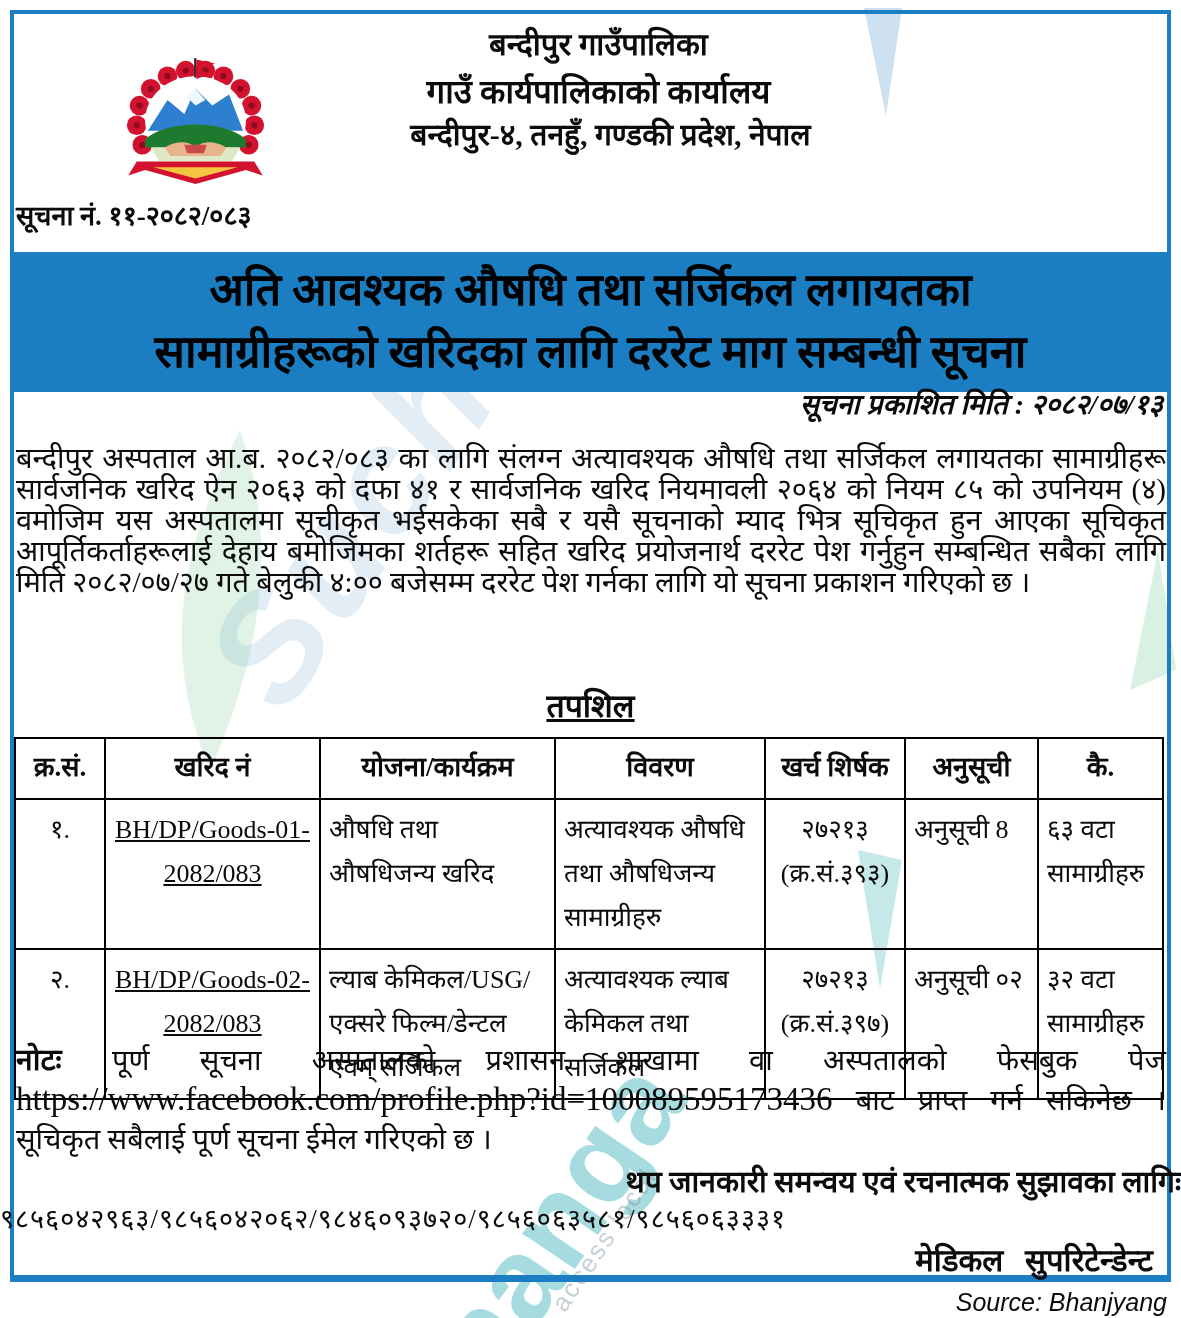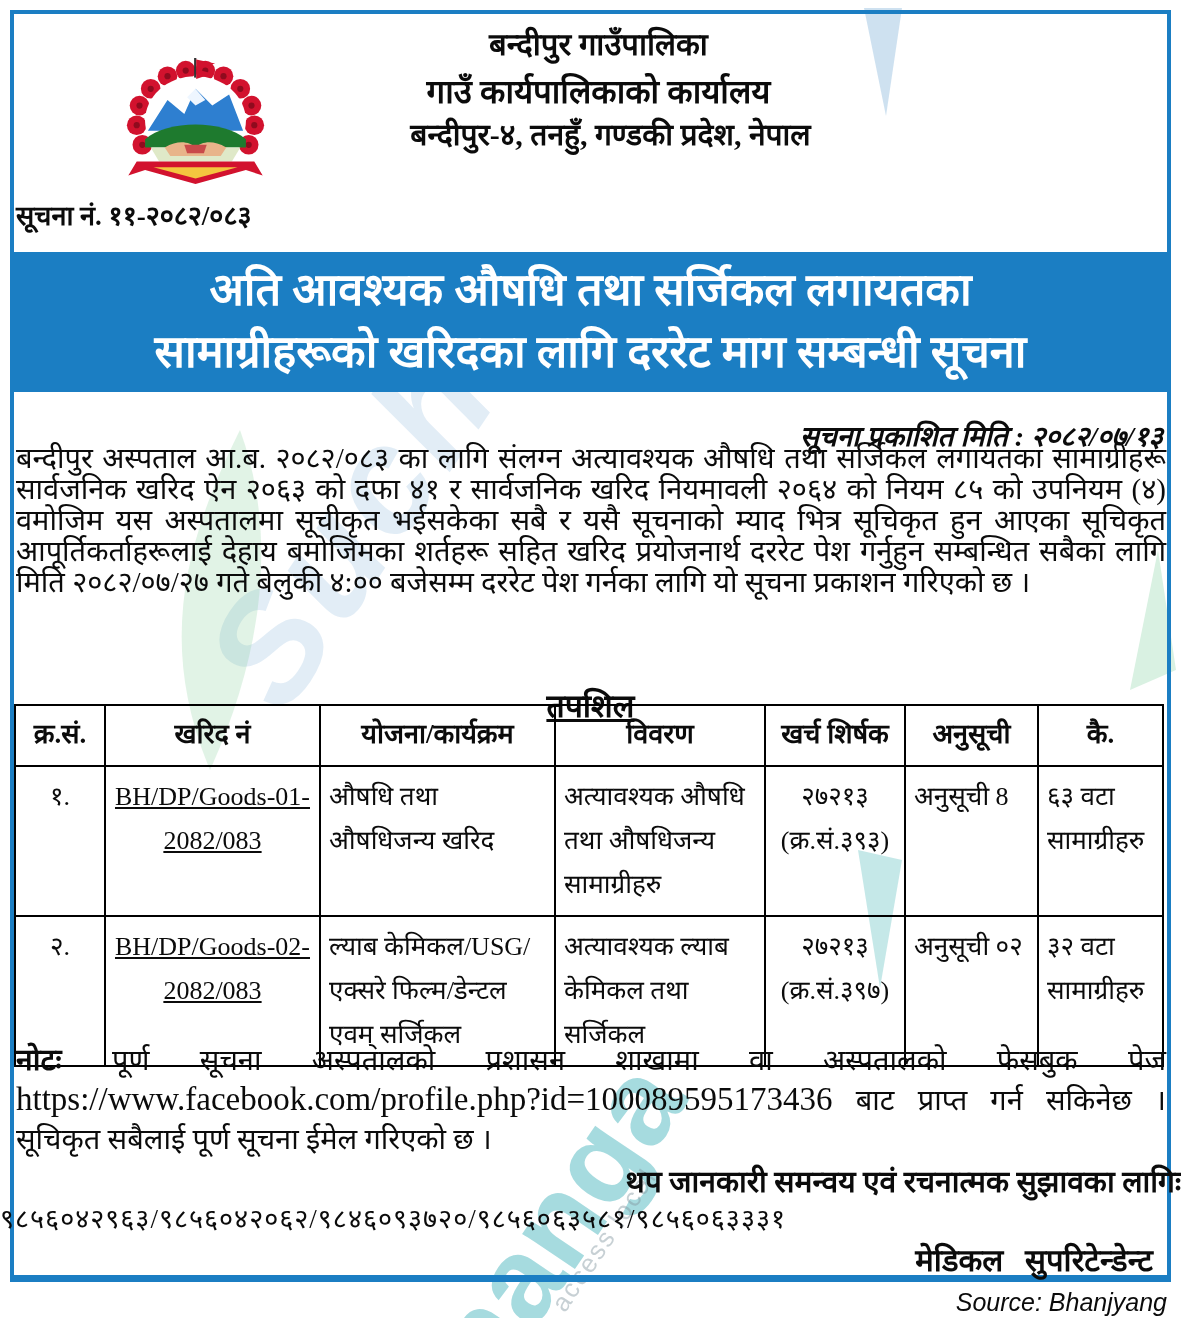--- a/index.html
+++ b/index.html
@@ -52,42 +52,42 @@
   .hdr-line1 { margin-top:22px; font-size:31px; font-weight:600; }
   .hdr-line2 { margin-top:4px; font-size:33px; font-weight:600; }
   .hdr-hospital { margin-top:2px; font-size:66px; font-weight:bold; letter-spacing:1px; }
   .hdr-address { margin-top:0px; font-size:30px; font-weight:600;margin-left:24px; }
   .emblem { position:absolute; left:108px; top:58px; width:175px; height:140px; z-index:2; }
   .notice-no { position:absolute; left:16px; top:196px; font-size:27px; font-weight:600; z-index:3; }
 
   
   .banner {
     position:absolute; left:14px; top:252px; width:1153px; height:140px;
-    background:#1b7ec3; color:#ffffff; text-align:center; z-index:2;
+    background:#1b7ec3; color:#000000; text-align:center; z-index:2;
   }
   .banner div { font-size:45px; font-weight:bold; line-height:62px; }
   .banner div:first-child { margin-top:7px; }
 
   
   .pub-date {
-    position:absolute; right:18px; top:416px; font-size:28px;
+    position:absolute; right:18px; top:384px; font-size:28px;
     font-weight:bold; font-style:italic; z-index:2;
   }
   .body-par {
     position:absolute; left:16px; top:443px; width:1150px;
     font-size:29px; line-height:31px; text-align:justify; z-index:2;
   }
   .details-heading {
     position:absolute; left:0; top:683px; width:100%; text-align:center;
     font-size:32px; font-weight:bold; text-decoration:underline; z-index:2;
   }
 
   
   .tbl {
-    position:absolute; left:14px; top:704px; width:941px; z-index:2;
+    position:absolute; left:14px; top:737px; width:941px; z-index:2;
     border-collapse:collapse; table-layout:fixed;
   }
   .tbl th, .tbl td { border:2.5px solid #000; vertical-align:top; }
   .tbl th { font-size:27px; font-weight:bold; padding:8px 4px 14px 4px; }
   .tbl td { font-size:26px; padding:8px 8px; line-height:44px; }
   .c1{width:90px;}  .c2{width:215px;} .c3{width:235px;} .c4{width:210px;}
   .c5{width:140px;} .c6{width:133px;} .c7{width:125px;}
   .td-sn { text-align:center; }
   .td-proc { text-align:center; font-size:29px; line-height:40px; padding-top:6px;text-decoration:underline; }
   .td-head { text-align:center; }

